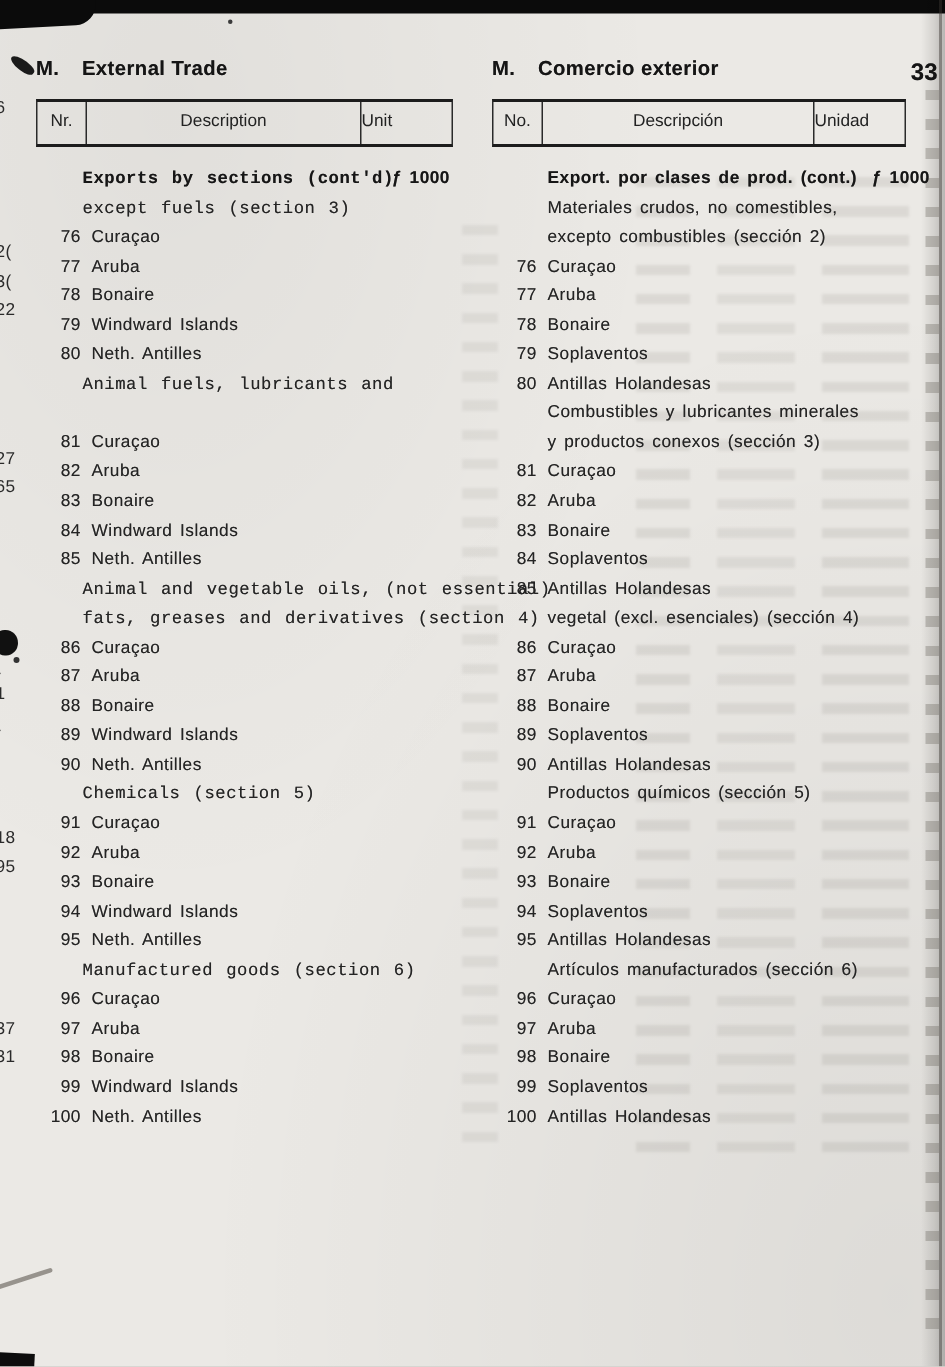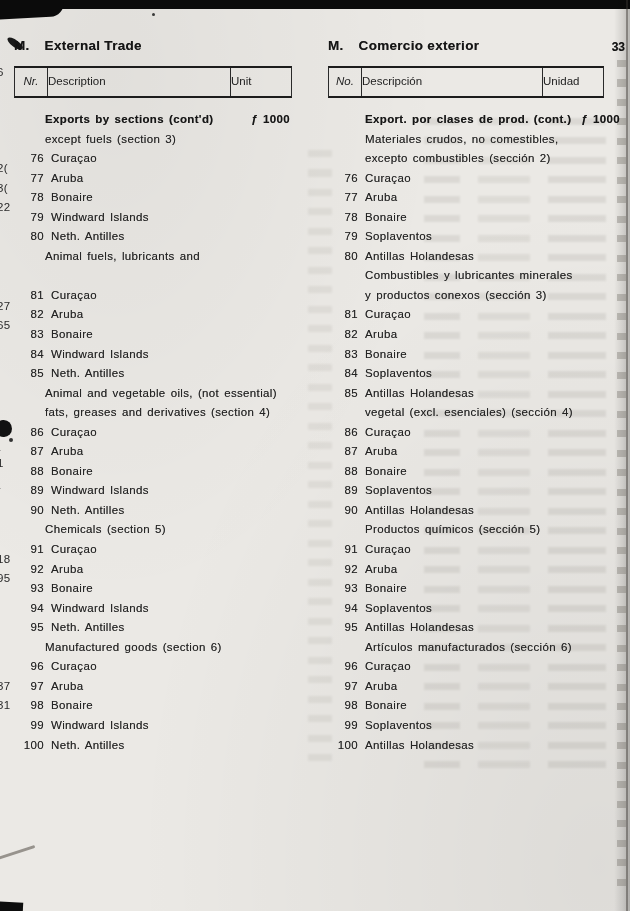--- a/index.html
+++ b/index.html
@@ -38,43 +38,43 @@
   .ghost.g1{left:308px;top:150px;width:24px;height:620px;opacity:0.09;}
   .ghost.g2{left:424px;top:118px;width:36px;height:650px;}
   .ghost.g3{left:478px;top:118px;width:52px;height:650px;opacity:0.10;}
   .ghost.g4{left:548px;top:118px;width:58px;height:650px;}
   .ghost.g5{left:617px;top:60px;width:9px;height:830px;opacity:0.34;filter:blur(0.4px);}
   
   .margin-mark{position:absolute;left:-3px;width:20px;font-size:11.5px;color:#2a2a2a;
     letter-spacing:0.3px;white-space:nowrap;overflow:hidden;}
   
   .col{position:absolute;top:38px;}
-  .col-left{left:14px;width:278px;}
+  .col-left{left:24px;width:278px;}
   .col-right{left:328px;width:276px;}
   .col-title{height:24px;font-size:13.5px;font-weight:700;color:#151515;letter-spacing:0.3px;
     text-shadow:0 0 0.4px rgba(0,0,0,0.5);}
   .col-title .letter{display:inline-block;margin-right:15px;}
   .thead{margin-top:4px;height:28px;display:flex;align-items:center;
     border-top:2px solid #1c1c1c;border-bottom:2px solid #1c1c1c;
     border-left:1px solid #2a2a2a;border-right:1px solid #2a2a2a;
     font-size:11.5px;color:#222;}
-  .th-nr{width:32px;text-align:center;align-self:stretch;line-height:26px;border-right:1px solid #2a2a2a;font-style:italic;}
-  .th-desc{flex:1;text-align:left;align-self:stretch;line-height:26px;border-right:1px solid #2a2a2a;}
+  .th-nr{width:32px;text-align:center;align-self:stretch;line-height:26px;border-right:1px solid #2a2a2a;}
+  .th-desc{flex:1;text-align:center;align-self:stretch;line-height:26px;border-right:1px solid #2a2a2a;}
   .th-unit{width:60px;text-align:left;align-self:stretch;line-height:26px;}
   .rows{margin-top:12px;}
   .row{position:relative;height:19.55px;line-height:19.55px;display:flex;
     font-size:11.5px;letter-spacing:0.35px;word-spacing:1.5px;color:#242424;
     text-shadow:0 0 0.4px rgba(0,0,0,0.45);white-space:nowrap;}
   .row .nr{width:30px;text-align:right;padding-right:7px;flex:0 0 auto;}
   .row .txt{flex:1 1 auto;overflow:visible;}
   .row.bold{font-weight:700;color:#161616;}
-  .col-left .row.grp .txt{margin-left:-6px;}
+  .col-left .row.grp .txt{margin-left:-6px;font-family:Liberation Mono, monospace;}
   .row .unit{position:absolute;right:2px;top:0;}
   .col-right .row .unit{right:-16px;}
-  .page-number{position:absolute;right:5px;top:40px;font-size:12px;font-weight:700;color:#151515;
+  .page-number{position:absolute;right:5px;top:40px;font-size:16px;font-weight:700;color:#151515;
     text-shadow:0 0 0.4px rgba(0,0,0,0.5);}
 </style>
 </head>
 <body>
 
 <div class="page">
 
   <div class="top-bar"></div>
   <div class="top-blob"></div>
   <div class="pen-mark"></div>

